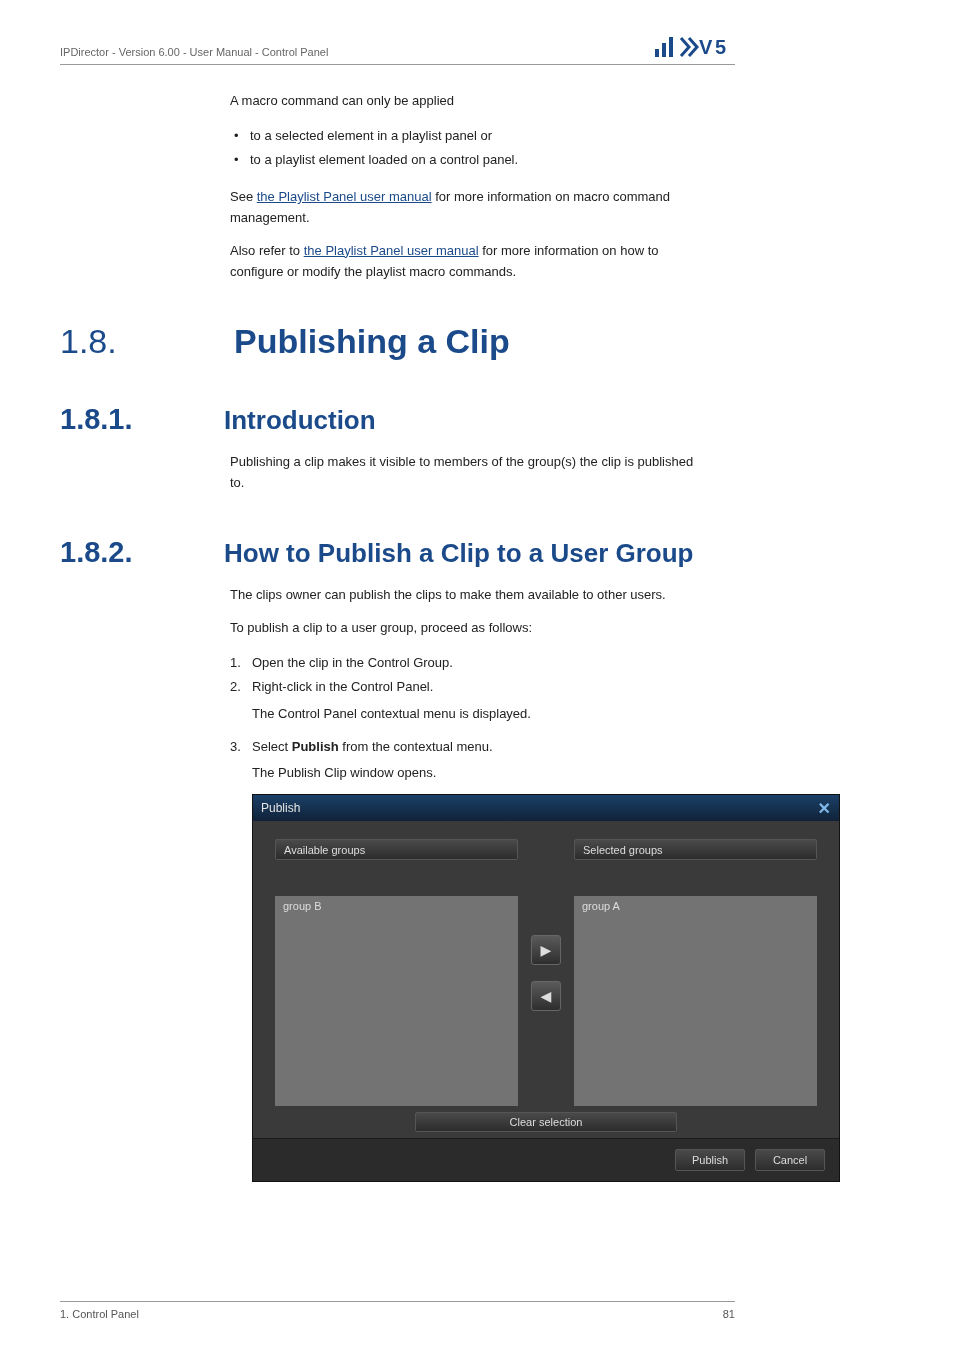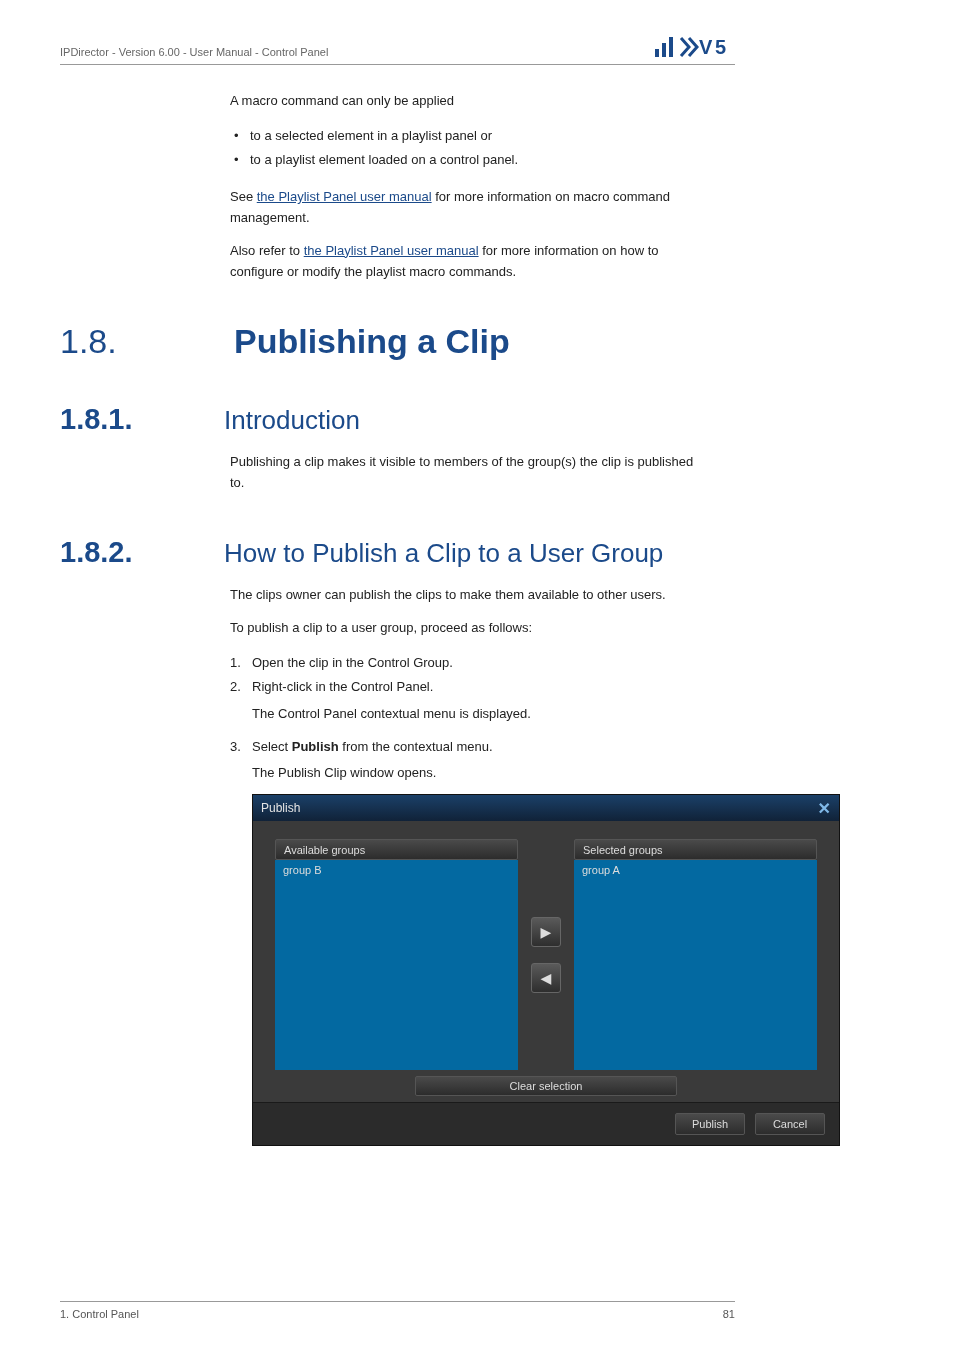--- a/index.html
+++ b/index.html
@@ -17,35 +17,35 @@
   .bullet-list { list-style: none; margin-bottom: 14px; }
   .bullet-list li { position: relative; padding-left: 20px; font-size: 13px; line-height: 1.9; color: #222; }
   .bullet-list li::before { content: "•"; position: absolute; left: 4px; top: 0; }
   .para { font-size: 13px; line-height: 1.6; margin-bottom: 12px; color: #222; }
   .link { color: #1b4a8a; text-decoration: underline; }
   .h1-row { display: flex; align-items: baseline; gap: 34px; margin: 40px 0 18px 0; }
   .h1-num { font-size: 34px; font-weight: normal; color: #1b4a8a; width: 140px; }
   .h1-text { font-size: 34px; font-weight: bold; color: #1b4a8a; }
   .h2-row { display: flex; align-items: baseline; gap: 24px; margin: 22px 0 16px 0; }
   .h2-num { font-size: 29px; font-weight: bold; color: #1b4a8a; width: 140px; margin-top: 20px; }
-  .h2-text { font-size: 26px; font-weight: normal; color: #1b4a8a; }
+  .h2-text { font-size: 26px; font-weight: bold; color: #1b4a8a; }
   .num-list { list-style: none; }
   .num-list li { font-size: 13px; line-height: 1.9; color: #222; padding-left: 22px; position: relative; }
   .num-list li .num { position: absolute; left: 0; }
   .sub-para { font-size: 13px; line-height: 1.6; margin: 4px 0 10px 22px; color: #222; }
   .bold { font-weight: bold; }
 
   .dialog-wrap { margin: 10px 0 0 22px; }
   .dialog { width: 588px; background: #3a3a3a; border: 1px solid #111; font-size: 12px; color: #ddd; }
   .titlebar { display: flex; justify-content: space-between; align-items: center; background: linear-gradient(#1b4068, #102238); height: 26px; padding: 0 8px; color: #e4e4e4; font-size: 12px; }
   .close-x { color: #7fb8e8; font-weight: bold; font-size: 16px; cursor: default; }
   .dialog-body { display: flex; padding: 18px 22px 0 22px; gap: 10px; }
-  .col { flex: 1; display: flex; flex-direction: column; }
+  .col { flex: 1; display: flex; flex-direction: column; gap: 36px; }
   .col-head { background: linear-gradient(#4a4a4a, #2c2c2c); border: 1px solid #555; height: 21px; line-height: 21px; padding: 0 8px; font-size: 11px; color: #ddd; border-radius: 2px; }
-  .col-list { flex: 1; background: #0369a1; min-height: 210px; padding: 4px 8px; font-size: 11px; color: #ddd; }
+  .col-list { flex: 1; background: #737373; min-height: 210px; padding: 4px 8px; font-size: 11px; color: #ddd; }
   .mid-col { width: 36px; display: flex; flex-direction: column; justify-content: center; gap: 16px; align-items: center; }
   .arrow-btn { width: 30px; height: 30px; background: linear-gradient(#5a5a5a, #2e2e2e); border: 1px solid #666; border-radius: 3px; display: flex; align-items: center; justify-content: center; color: #ddd; font-size: 14px; }
   .clear-row { padding: 6px 22px 6px 22px; display: flex; justify-content: center; }
   .clear-btn-wrap { width: 262px; }
   .clear-btn { width: 100%; height: 20px; background: linear-gradient(#4a4a4a, #2c2c2c); border: 1px solid #555; font-size: 11px; color: #ddd; border-radius: 2px; text-align: center; line-height: 18px; }
   .footer-row { background: #2b2b2b; padding: 10px 14px; display: flex; justify-content: flex-end; gap: 10px; border-top: 1px solid #1a1a1a; }
   .dlg-btn { width: 70px; height: 22px; background: linear-gradient(#4a4a4a, #2c2c2c); border: 1px solid #555; font-size: 11px; color: #ddd; border-radius: 2px; text-align: center; line-height: 20px; }
 
   .page-footer { position: absolute; bottom: 30px; left: 60px; right: 60px; border-top: 1px solid #999; padding-top: 6px; display: flex; justify-content: space-between; font-size: 11px; color: #555; }
 </style>

